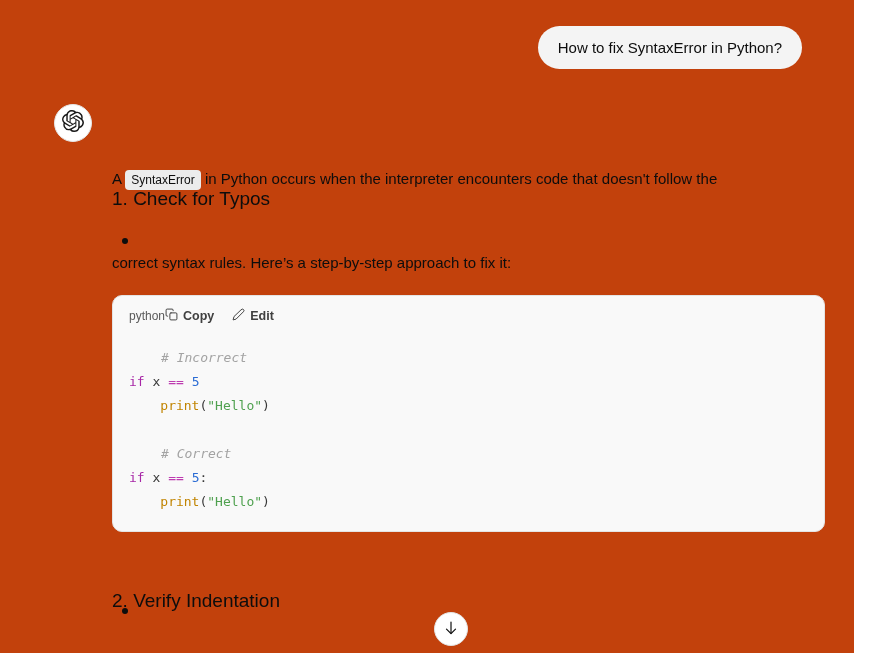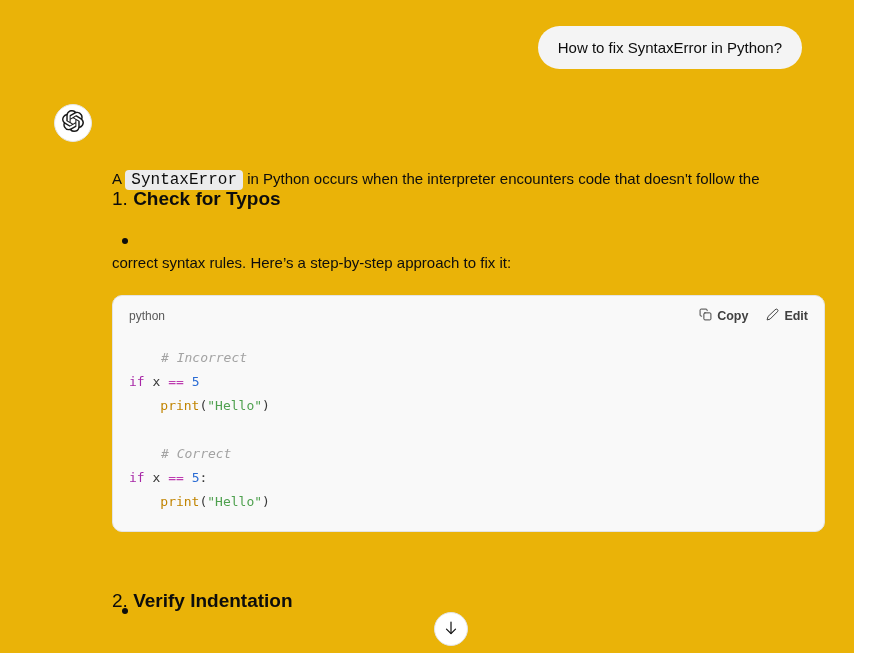--- a/index.html
+++ b/index.html
@@ -2,21 +2,21 @@
 <html><head>
 <meta charset="utf-8">
 <style>
   * { margin: 0; padding: 0; box-sizing: border-box; }
   html, body { background: #ffffff; }
   body { font-family: "Liberation Sans", sans-serif; color: #0d0d0d; }
   .canvas {
     position: relative;
     width: 854px;
     height: 653px;
-    background: #eab308;
+    background: #c2410c;
     overflow: hidden;
   }
 
   
   .user-bubble {
     position: absolute;
     top: 26px;
     right: 52px;
     height: 43px;
     display: flex;
@@ -44,40 +44,40 @@
     background: #ffffff;
   }
   .avatar svg { width: 22px; height: 22px; fill: #191919; }
 
   .txt { white-space: pre; font-size: 15px; line-height: 28px; color: #0d0d0d; }
 
   .intro { position: absolute; left: 112px; top: 109px; }
 
   .chip {
     display: inline-block;
-    font-family: Liberation Mono, monospace;
-    font-size: 16px;
+    font-family: Liberation Sans, sans-serif;
+    font-size: 12px;
     background: #ececec;
     border-radius: 4px;
     padding: 1px 6px;
     color: #0d0d0d;
     line-height: 18px;
     vertical-align: baseline;
   }
 
   .h3 {
     position: absolute;
     left: 112px;
     font-size: 19px;
     line-height: 26px;
     white-space: pre;
     color: #0d0d0d;
   }
   .h3 .num { font-weight: 400; }
-  .h3 .ttl { font-weight: 700; }
+  .h3 .ttl { font-weight: 400; }
   .h3-1 { top: 186px; }
   .h3-2 { top: 556px; margin-top: 32px; }
 
   .bullet { position: absolute; left: 112px; }
   .bullet-1 { top: 227px; }
   .bullet-2 { top: 597px; }
   .bullet .dot {
     position: absolute;
     left: 10px;
     top: 11px;
@@ -95,23 +95,22 @@
     top: 295px;
     width: 713px;
     height: 237px;
     background: #f9f9f9;
     border: 1px solid #e4e4e4;
     border-radius: 10px;
   }
   .code-header {
     display: flex;
     align-items: center;
-    justify-content: space-between;
+    justify-content: flex-start;
     padding: 12px 16px 4px 16px;
-    gap: 36px;
   }
   .code-lang { font-size: 12px; color: #595959; }
   .code-actions { display: flex; align-items: center; gap: 18px; }
   .code-action {
     display: flex;
     align-items: center;
     gap: 5px;
     font-size: 12.5px;
     color: #404040;
     background: none;

